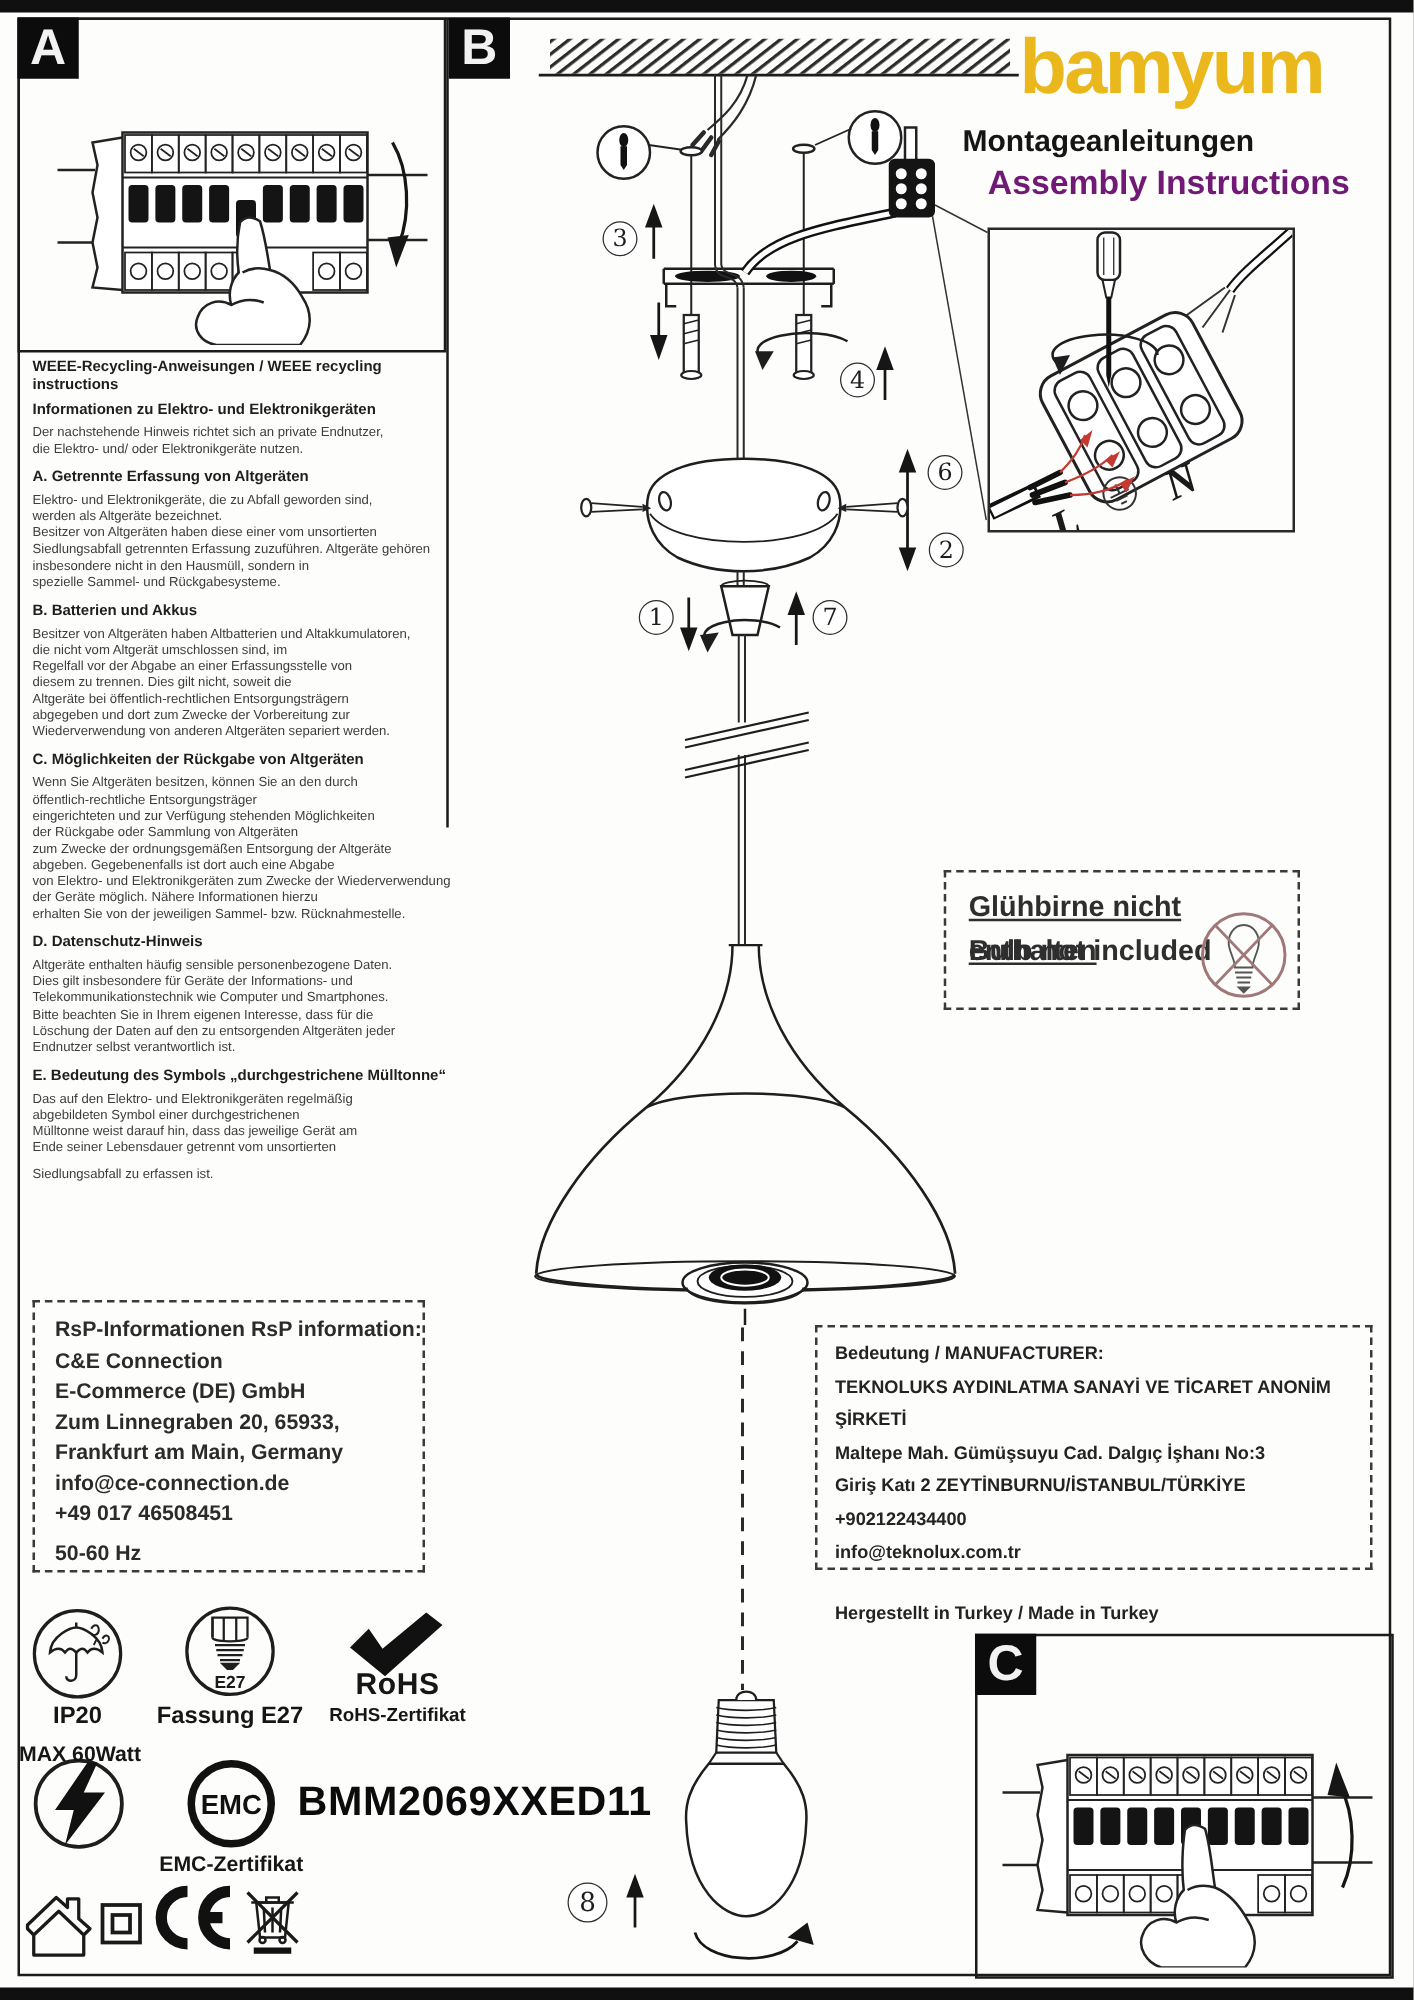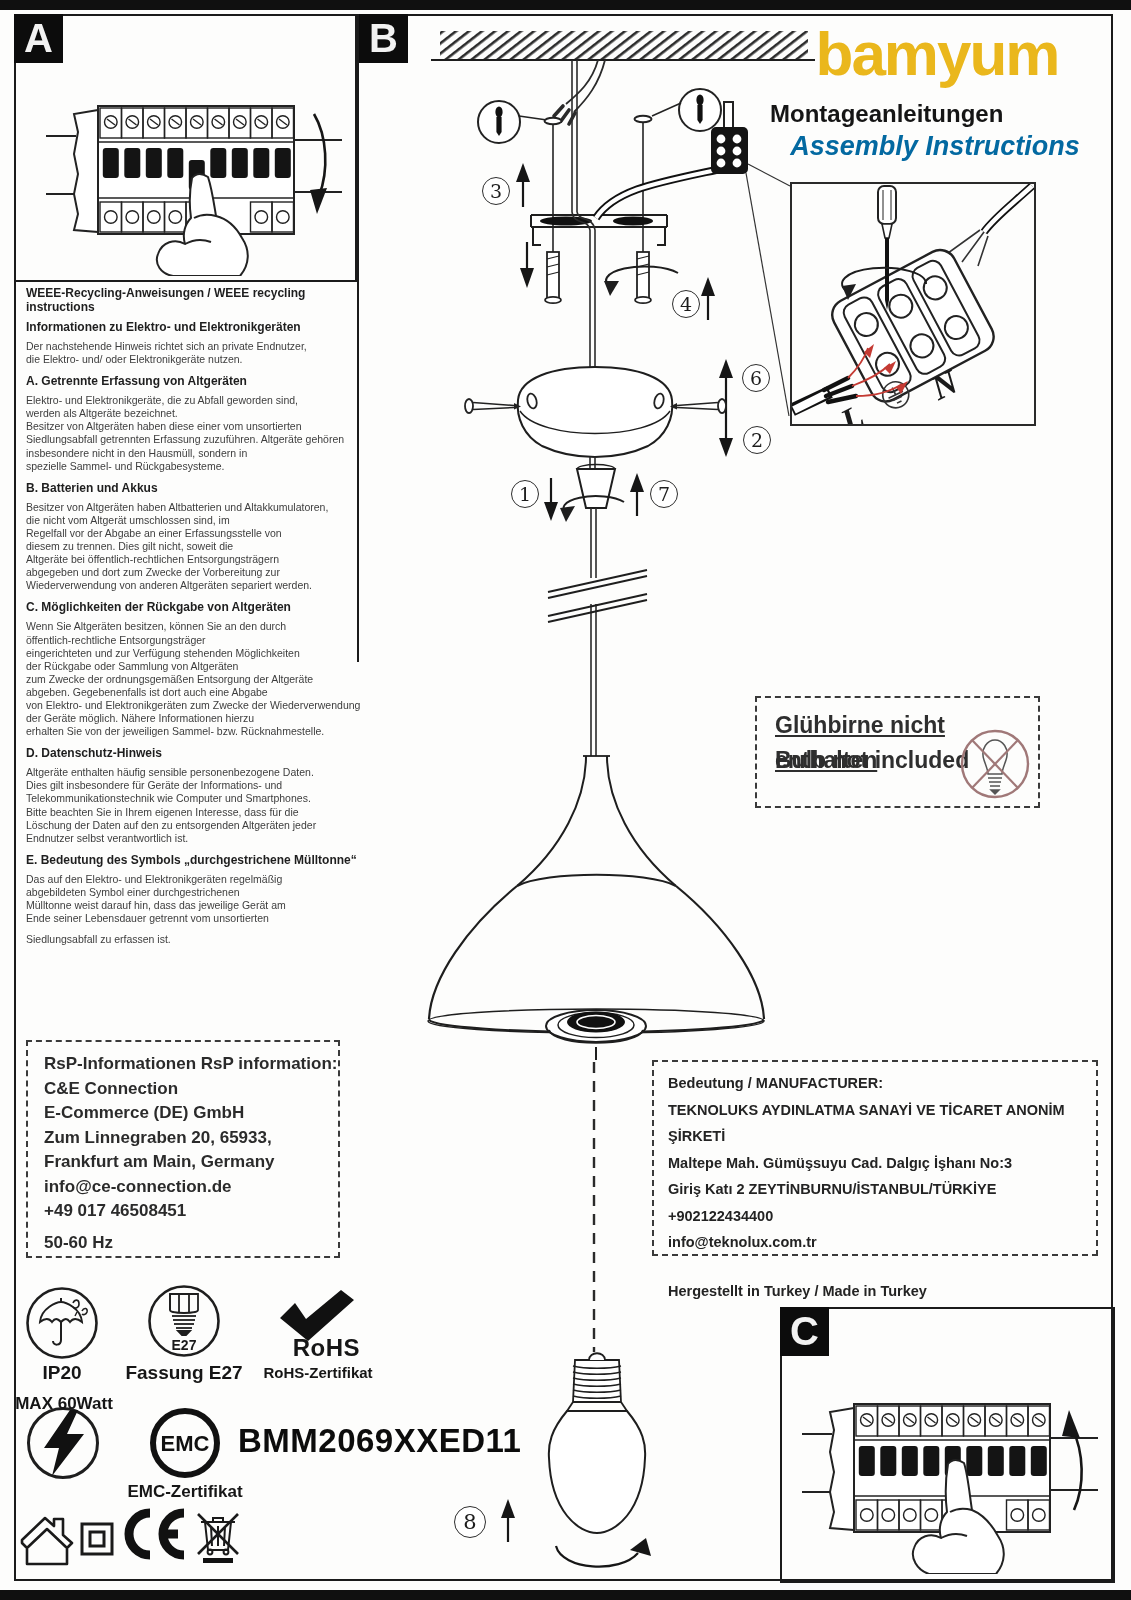--- a/index.html
+++ b/index.html
@@ -16,21 +16,21 @@
   
   #weee{position:absolute;left:26px;top:286px;width:336px;}
   .wh{font-size:12px;font-weight:bold;color:#1e1e1e;margin:0 0 6px 0;}
   .wb{font-size:10.5px;line-height:13.1px;color:#3d3d3d;margin:0 0 8px 0;white-space:pre-line;font-weight:500;}
   
   #brand{position:absolute;left:792px;top:18px;width:290px;text-align:center;
          font-size:62px;font-weight:bold;letter-spacing:-2px;}
   #title-de{position:absolute;left:770px;top:100px;width:330px;text-align:left;
             font-size:24px;font-weight:bold;color:#151515;}
   #title-en{position:absolute;left:770px;top:131px;width:330px;text-align:center;
-            font-size:27px;font-weight:bold;color:#0369a1;font-style:italic;}
+            font-size:27px;font-weight:bold;color:#701a75;}
   
   .step{position:absolute;width:28px;height:28px;border:1.7px solid #2e2e2e;border-radius:50%;
         font-family:"DejaVu Serif",serif;font-size:19px;color:#1d1d1d;text-align:center;
         line-height:27px;background:#fff;box-sizing:border-box;}
   
   .rsp-line{font-size:17px;font-weight:bold;color:#2b2b2b;line-height:24.5px;}
   .man-line{font-size:14.5px;font-weight:bold;color:#232323;line-height:26.5px;}
   .bulbnote{font-size:23px;font-weight:bold;color:#2e2e2e;line-height:35px;}
   .cert-label{position:absolute;font-weight:bold;color:#161616;text-align:center;}
   svg{display:block;}
@@ -504,21 +504,21 @@
         <line x1="29" y1="44" x2="45" y2="44"></line>
       <path d="M31 47 L43 47 L39 51 L35 51 Z" fill="#1e1e1e"></path>
     </g>
     <text x="37" y="66" text-anchor="middle" font-size="14" font-weight="bold" fill="#1a1a1a" font-family="Liberation Sans, sans-serif">E27</text>
   </svg>
   <div class="cert-label" style="left:114px;top:1362px;width:140px;font-size:19px;">Fassung E27</div>
 
   <svg class="abs" style="left:278px;top:1288px;" width="78" height="54" viewBox="0 0 78 54">
     <path d="M2 30 L17 15 L28 31 L63 2 L76 12 L30 53 Z" fill="#111"></path>
   </svg>
-  <div class="cert-label" style="left:276px;top:1334px;width:84px;font-size:24px;letter-spacing:0.5px;text-align:right;">RoHS</div>
+  <div class="cert-label" style="left:276px;top:1334px;width:84px;font-size:24px;letter-spacing:0.5px;">RoHS</div>
   <div class="cert-label" style="left:254px;top:1364px;width:128px;font-size:15px;">RoHS-Zertifikat</div>
 
   <svg class="abs" style="left:26px;top:1406px;" width="74" height="74" viewBox="0 0 74 74">
     <circle cx="37" cy="37" r="34.5" fill="none" stroke="#1e1e1e" stroke-width="3"></circle>
     <polygon points="44,4 18,42 33,42 26,70 58,28 41,28 52,4" fill="#111"></polygon>
   </svg>
   <div class="cert-label" style="left:10px;top:1394px;width:108px;font-size:17px;">MAX 60Watt</div>
 
   <svg class="abs" style="left:148px;top:1406px;" width="74" height="74" viewBox="0 0 74 74">
     <circle cx="37" cy="37" r="32" fill="none" stroke="#111" stroke-width="6"></circle>

